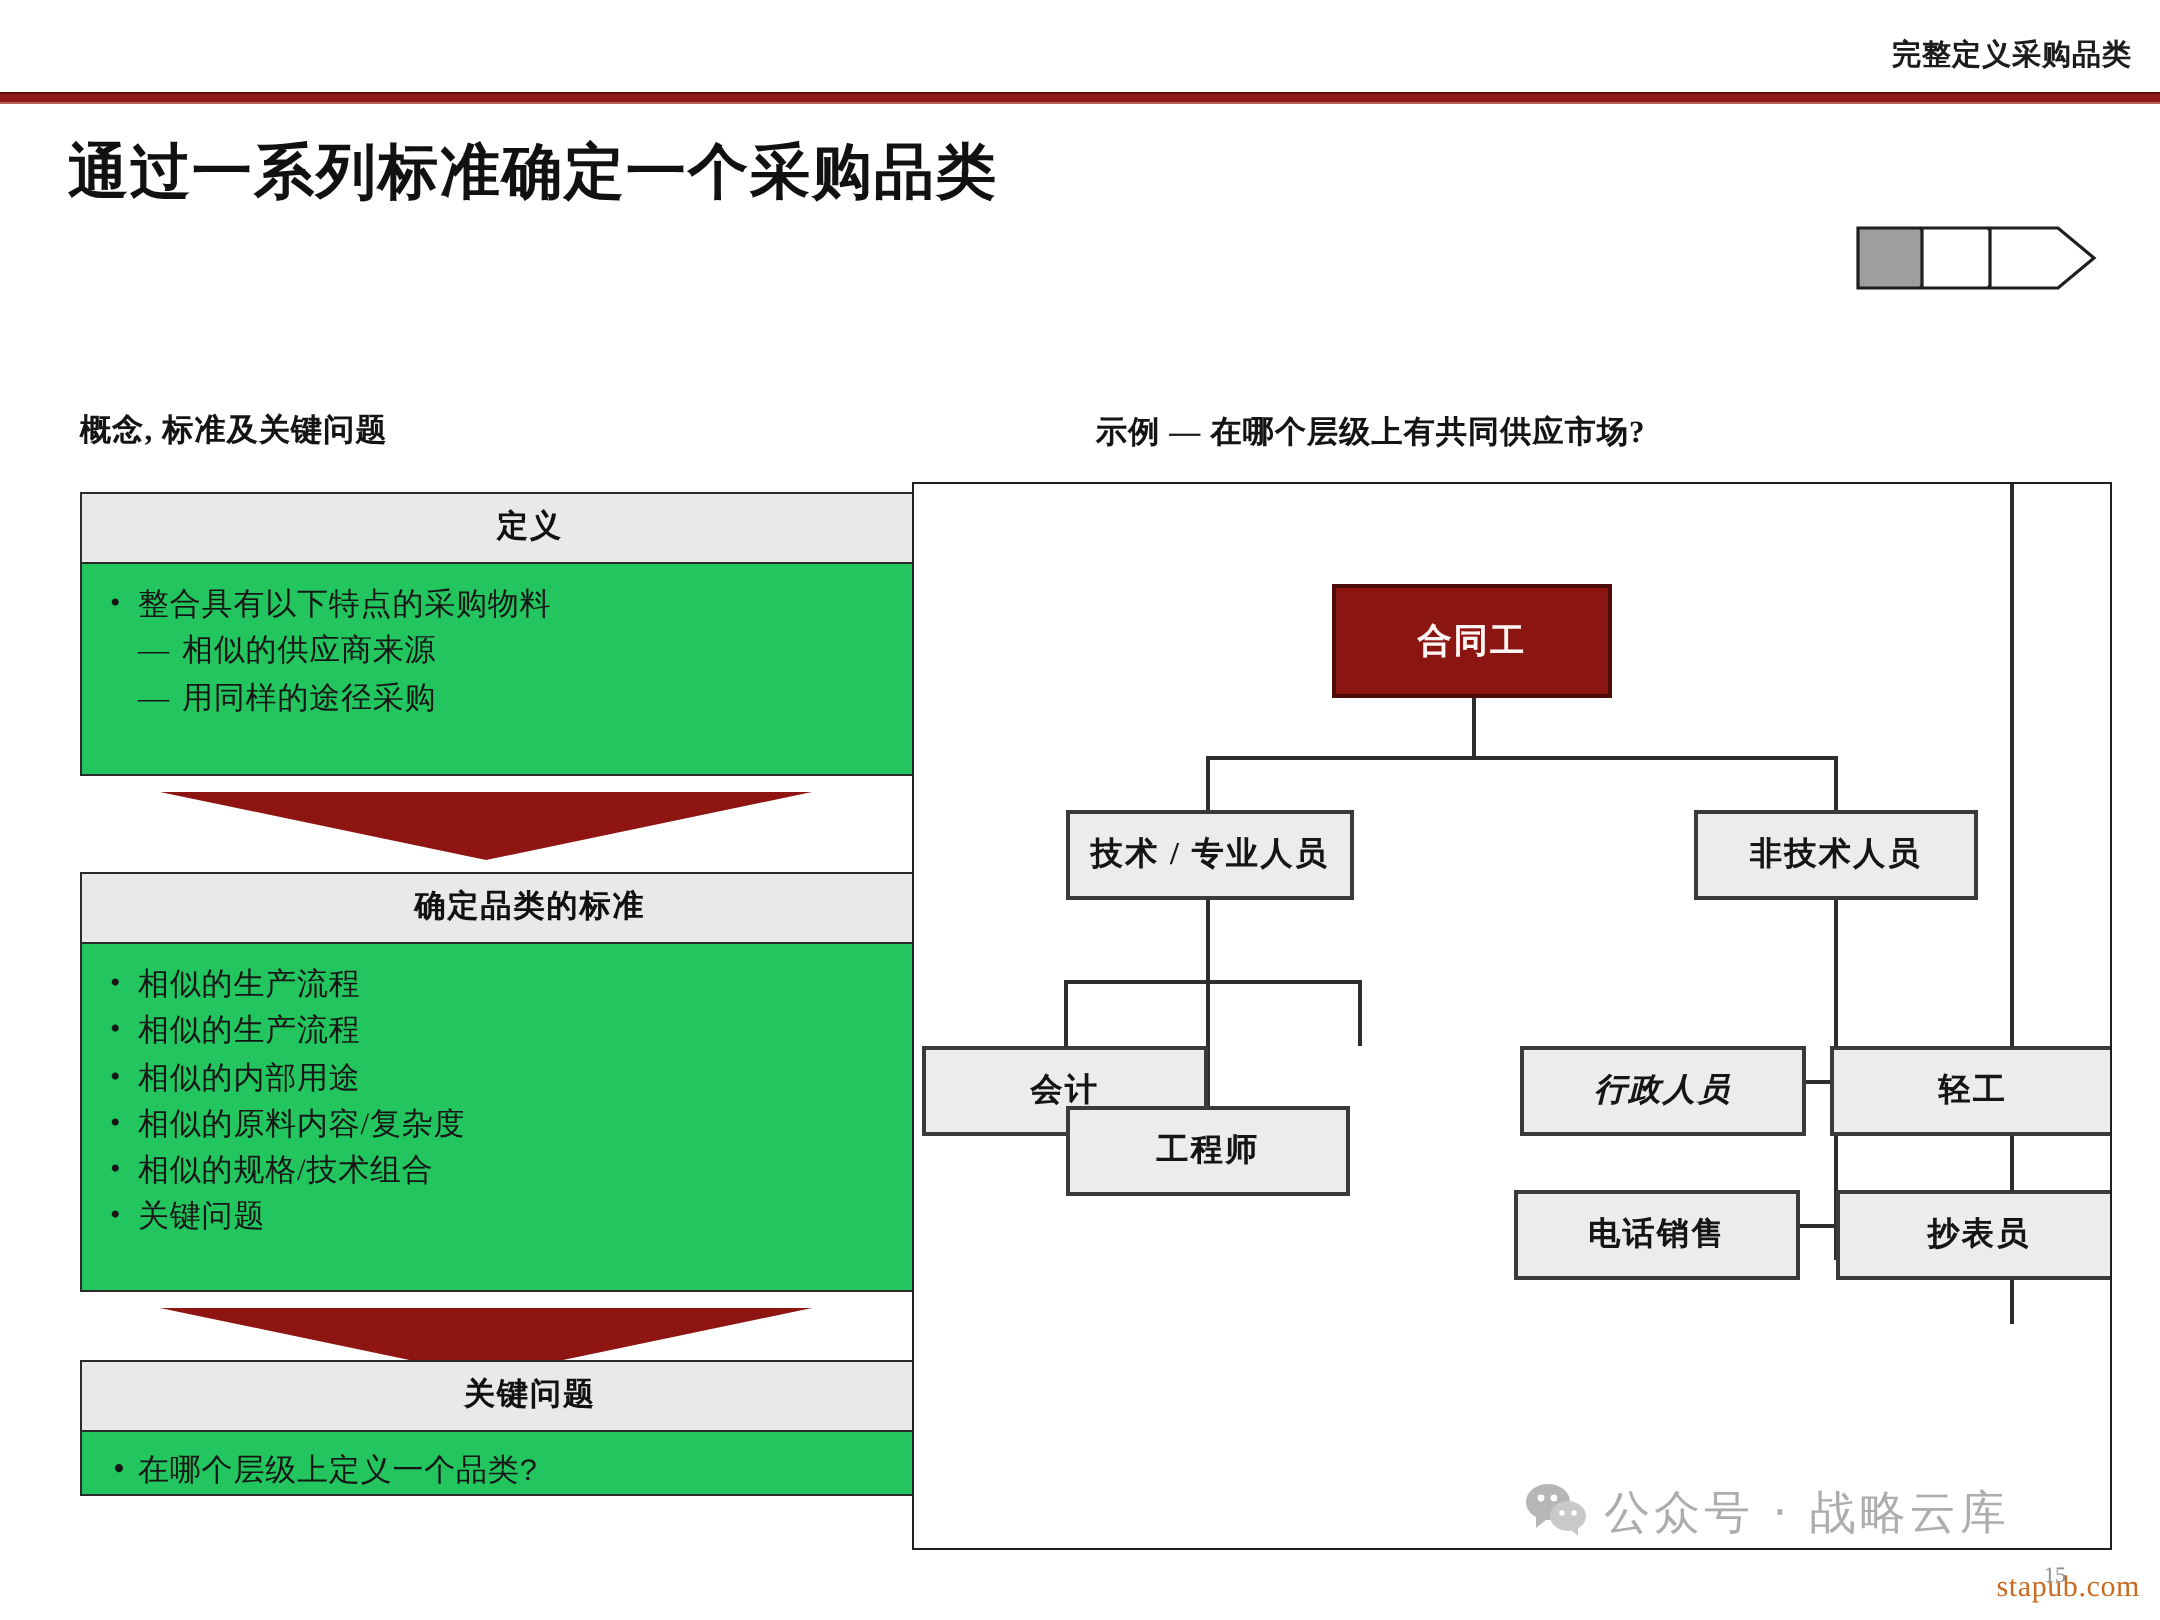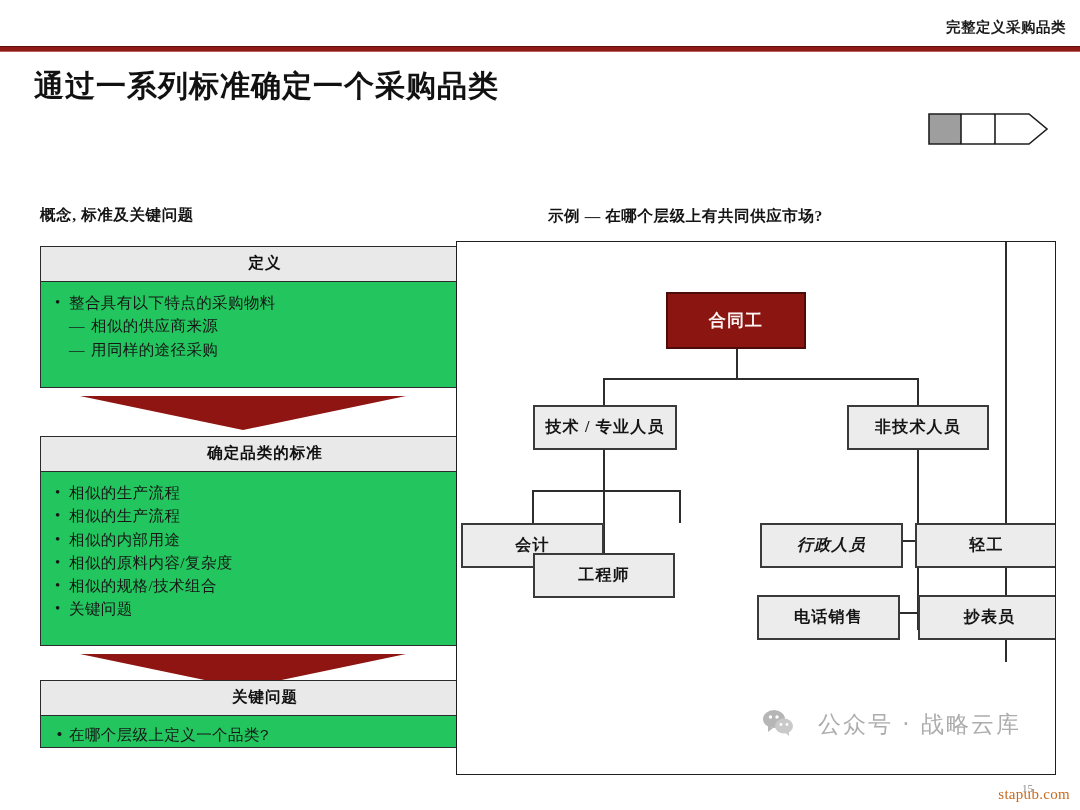--- a/index.html
+++ b/index.html
@@ -186,24 +186,24 @@
     background: #2d2d2d;
     z-index: 1;
   }
   .link.v { width: 2px; }
   .link.h { height: 2px; }
 
   
   #watermark {
     position: absolute;
     left: 762px;
-    top: 708px;
+    top: 740px;
     display: flex;
     align-items: center;
-    gap: 22px;
+    gap: 6px;
     z-index: 9;
     pointer-events: none;
   }
   #watermark .wm-text {
     font-family: "DejaVu Sans", "Liberation Sans", sans-serif;
     font-size: 23px;
     color: #adadad;
     letter-spacing: 2px;
     white-space: nowrap;
   }

